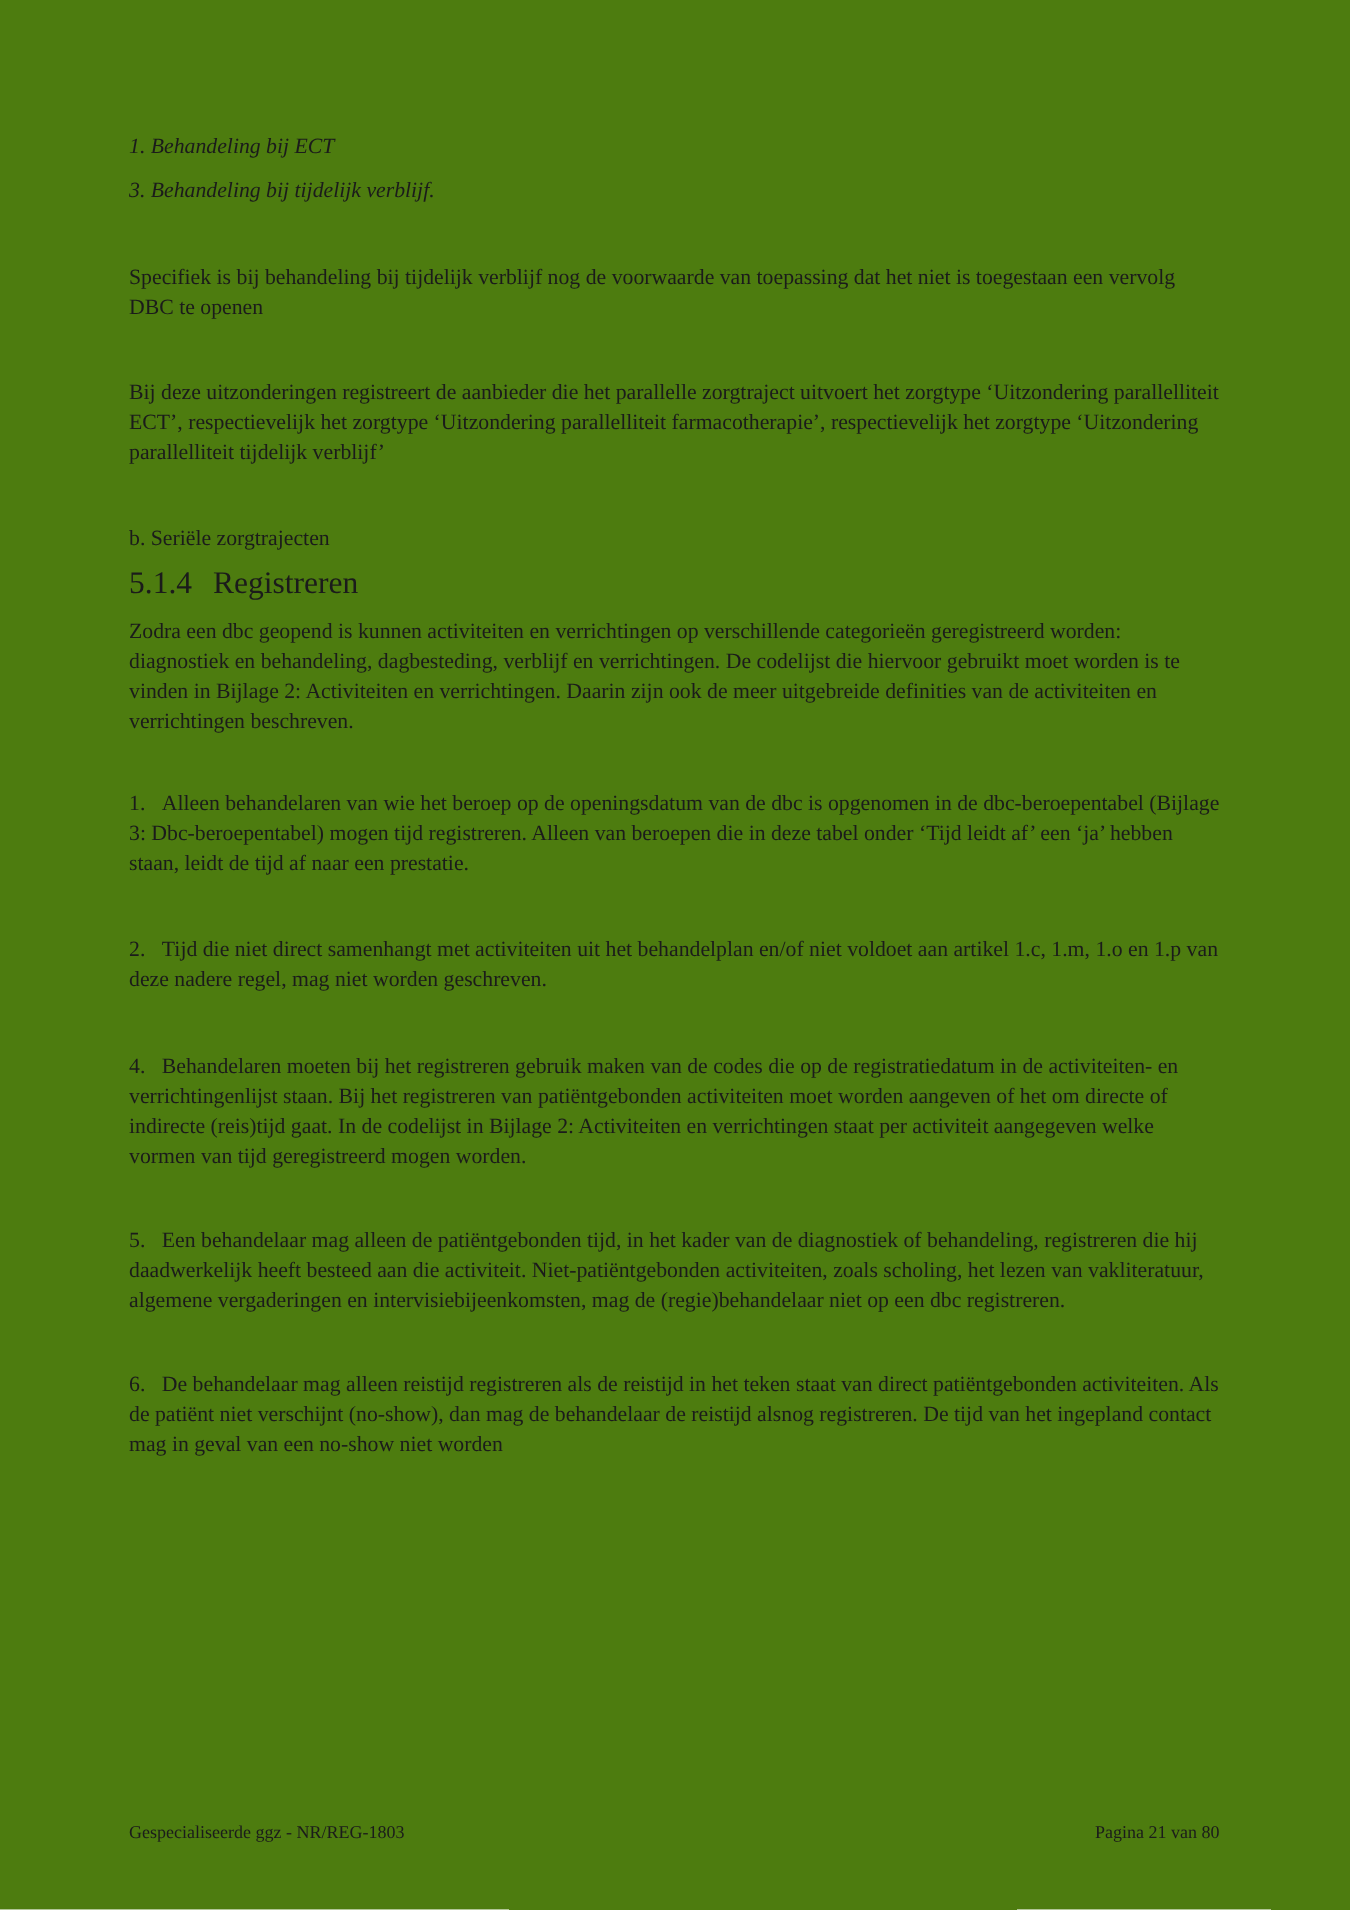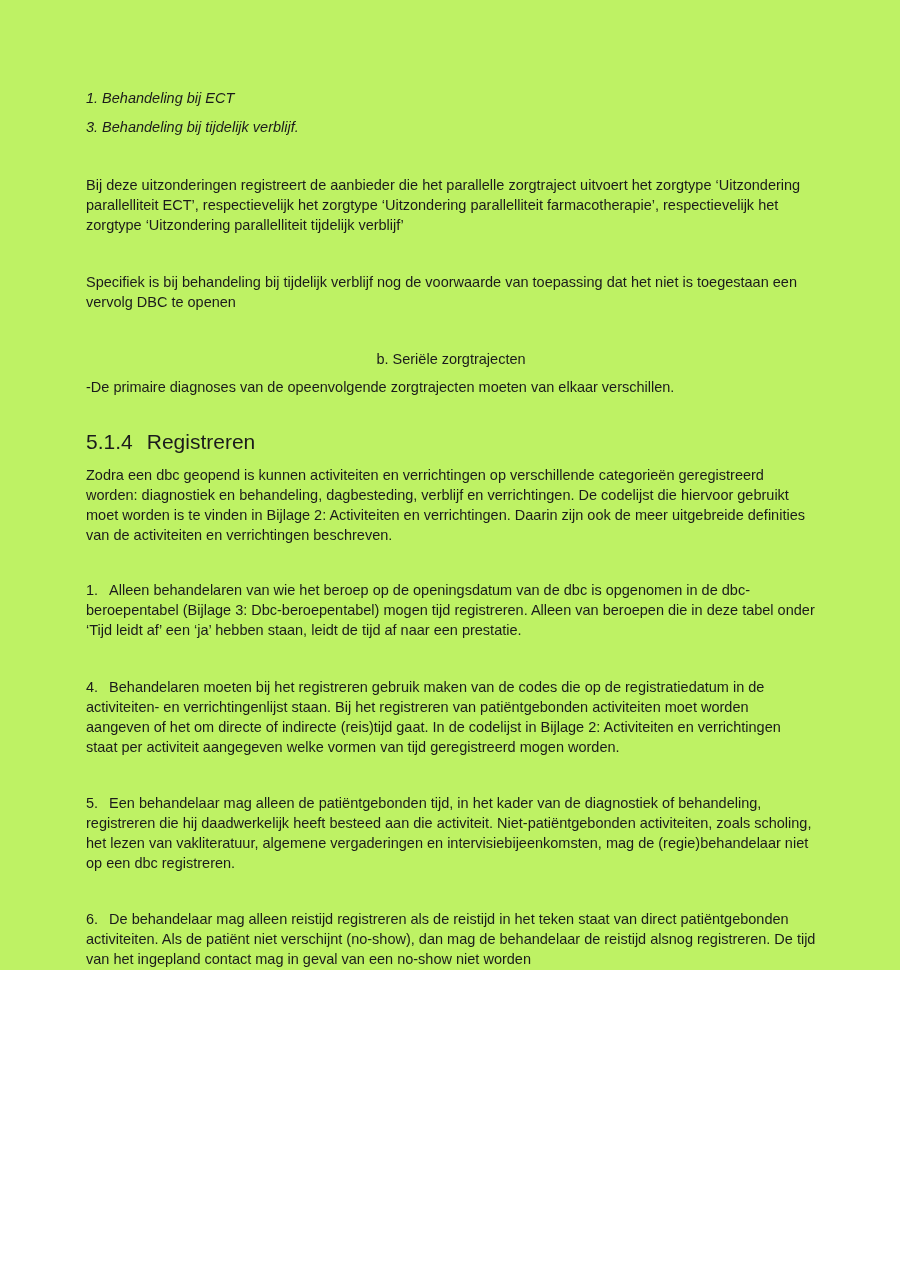--- a/index.html
+++ b/index.html
@@ -1,21 +1,21 @@
 <!DOCTYPE html>
 <html lang="nl"><head>
 <meta charset="utf-8">
 <style>
   html, body { margin:0; padding:0; background:#ffffff; }
   .page {
     position:relative;
     width:900px;
-    height:970px;
-    background:#bef264;
-    font-family:Liberation Sans, sans-serif;
+    height:1273px;
+    background:#4d7c0f;
+    font-family:Liberation Serif, serif;
     color:#1b1b1b;
     overflow:hidden;
   }
   .content {
     position:absolute;
     left:86px;
     top:0;
     width:730px;
     padding-top:88px;
     font-size:14.5px;
@@ -23,21 +23,21 @@
   }
   .content p { margin:0; }
   .intro-item { font-style:italic; margin-bottom:9px !important; }
   .intro-item.last { margin-bottom:38px !important; }
   .mb37 { margin-bottom:37px !important; }
   .mb38 { margin-bottom:38px !important; }
   .mb36 { margin-bottom:36px !important; }
   .mb35 { margin-bottom:35px !important; }
   .mb34 { margin-bottom:34px !important; }
   .mb12 { margin-bottom:12px !important; }
-  .mb8  { margin-bottom:8px  !important;text-align:center; }
+  .mb8  { margin-bottom:8px  !important; }
   .section-heading {
     font-size:21px;
     line-height:22px;
   }
   .section-num { margin-right:14px; }
   .num { margin-right:11px; }
   .footer {
     position:absolute;
     left:86px;
     right:87px;
@@ -50,38 +50,40 @@
 </style>
 </head>
 <body>
 
 <div class="page">
   <div class="content">
 
     <p class="intro-item">1. Behandeling bij ECT</p>
     <p class="intro-item last">3. Behandeling bij tijdelijk verblijf.</p>
 
+    <p class="mb37">Specifiek is bij behandeling bij tijdelijk verblijf nog de voorwaarde van toepassing dat het niet is toegestaan een vervolg DBC te openen</p>
+
     <p class="mb37">Bij deze uitzonderingen registreert de aanbieder die het parallelle zorgtraject uitvoert het zorgtype ‘Uitzondering parallelliteit ECT’, respectievelijk het zorgtype ‘Uitzondering parallelliteit farmacotherapie’, respectievelijk het zorgtype ‘Uitzondering parallelliteit tijdelijk verblijf’</p>
-
-    <p class="mb37">Specifiek is bij behandeling bij tijdelijk verblijf nog de voorwaarde van toepassing dat het niet is toegestaan een vervolg DBC te openen</p>
 
     <p class="mb8">b. Seriële zorgtrajecten</p>
 
-    <p class="mb34">-De primaire diagnoses van de opeenvolgende zorgtrajecten moeten van elkaar verschillen.</p>
 
     <p class="section-heading mb12">
       <span class="section-num">5.1.4</span><span>Registreren</span>
     </p>
 
     <p class="mb35">Zodra een dbc geopend is kunnen activiteiten en verrichtingen op verschillende categorieën geregistreerd worden: diagnostiek en behandeling, dagbesteding, verblijf en verrichtingen. De codelijst die hiervoor gebruikt moet worden is te vinden in Bijlage 2: Activiteiten en verrichtingen. Daarin zijn ook de meer uitgebreide definities van de activiteiten en verrichtingen beschreven.</p>
 
     <p class="mb37">
       <span class="num">1.</span><span>Alleen behandelaren van wie het beroep op de openingsdatum van de dbc is opgenomen in de dbc-beroepentabel (Bijlage 3: Dbc-beroepentabel) mogen tijd registreren. Alleen van beroepen die in deze tabel onder ‘Tijd leidt af’ een ‘ja’ hebben staan, leidt de tijd af naar een prestatie.</span>
     </p>
 
+    <p class="mb38">
+      <span class="num">2.</span><span>Tijd die niet direct samenhangt met activiteiten uit het behandelplan en/of niet voldoet aan artikel 1.c, 1.m, 1.o en 1.p van deze nadere regel, mag niet worden geschreven.</span>
+    </p>
 
 
     <p class="mb36">
       <span class="num">4.</span><span>Behandelaren moeten bij het registreren gebruik maken van de codes die op de registratiedatum in de activiteiten- en verrichtingenlijst staan. Bij het registreren van patiëntgebonden activiteiten moet worden aangeven of het om directe of indirecte (reis)tijd gaat. In de codelijst in Bijlage 2: Activiteiten en verrichtingen staat per activiteit aangegeven welke vormen van tijd geregistreerd mogen worden.</span>
     </p>
 
     <p class="mb36">
       <span class="num">5.</span><span>Een behandelaar mag alleen de patiëntgebonden tijd, in het kader van de diagnostiek of behandeling, registreren die hij daadwerkelijk heeft besteed aan die activiteit. Niet-patiëntgebonden activiteiten, zoals scholing, het lezen van vakliteratuur, algemene vergaderingen en intervisiebijeenkomsten, mag de (regie)behandelaar niet op een dbc registreren.</span>
     </p>
 

